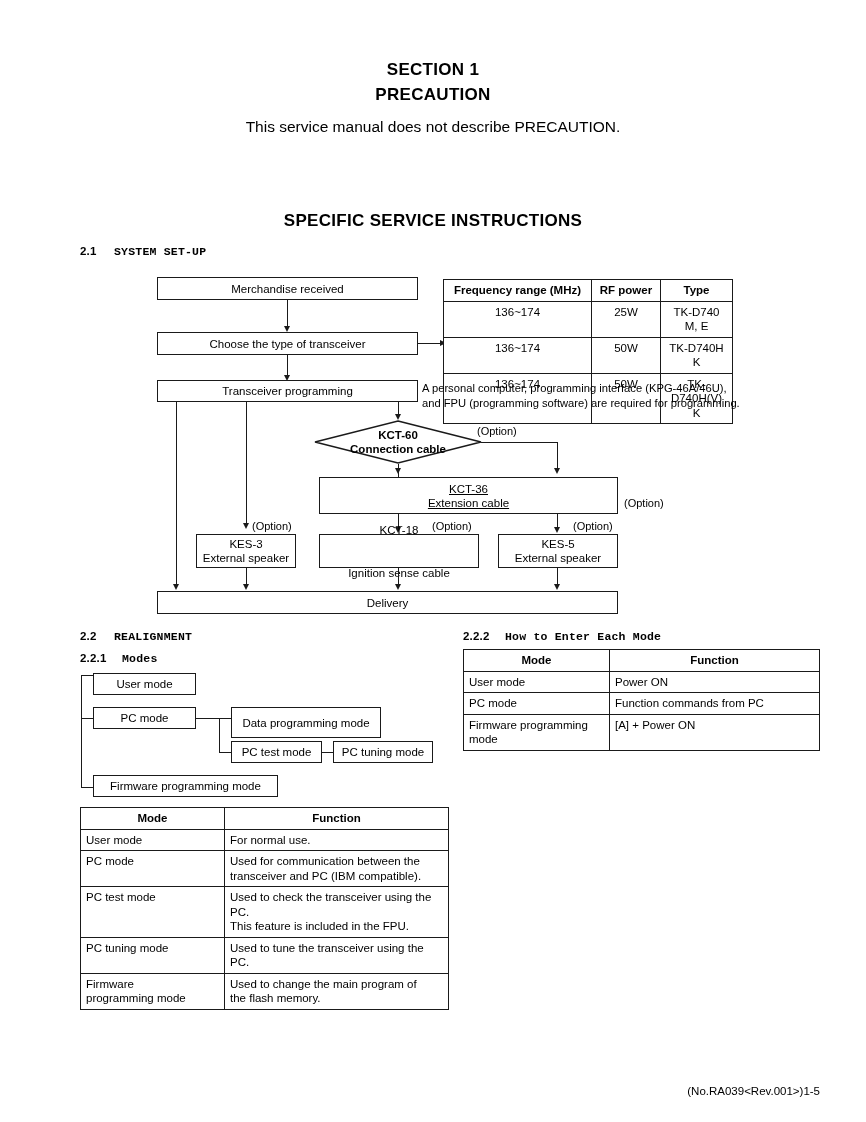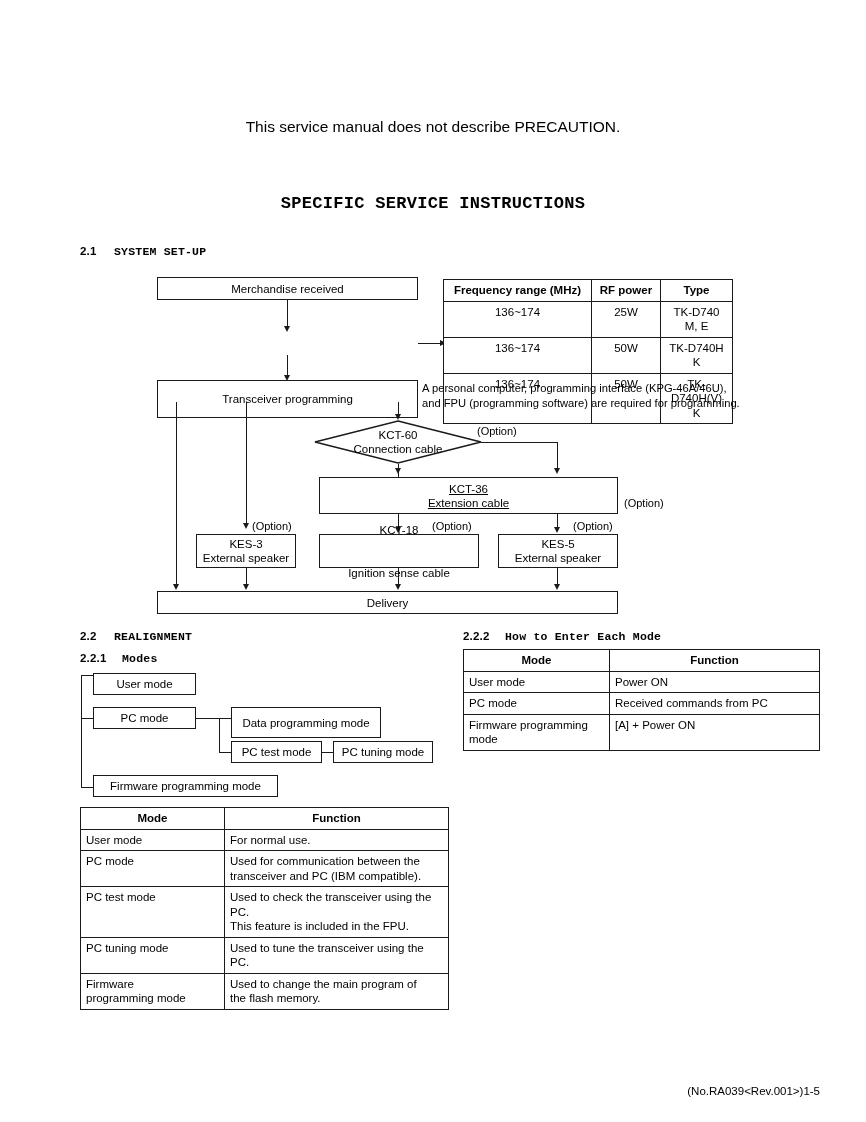--- a/index.html
+++ b/index.html
@@ -91,20 +91,21 @@
     align-items: center;
     justify-content: center;
   }
   .diamond svg { position: absolute; inset: 0; }
   .diamond .dtext {
     position: relative;
     z-index: 2;
     font-size: 11.5px;
     line-height: 14px;
     text-align: center;
+    font-weight: bold;
   }
 
   
   table.grid {
     position: absolute;
     border-collapse: collapse;
     background: #fff;
     font-size: 11.5px;
   }
   table.grid th, table.grid td {
@@ -125,43 +126,48 @@
     position: absolute;
     font-size: 11.5px;
     white-space: nowrap;
   }
 </style>
 </head>
 <body>
 
 <div class="page">
 
+  <div class="sec-title" style="top:60px;">SECTION 1</div>
+  <div class="sec-title" style="top:85px;">PRECAUTION</div>
   <div class="lead-line" style="top:118px;">This service manual does not describe PRECAUTION.</div>
 
-  <div class="sec-title" style="top:194px;font-family:Liberation Mono, monospace;">SPECIFIC SERVICE INSTRUCTIONS</div>
+  <div class="sec-title" style="top:211px;">SPECIFIC SERVICE INSTRUCTIONS</div>
 
   <div class="num-head" style="left:80px; top:245px;">
     <span class="n" style="width:34px;">2.1</span><span class="t">SYSTEM SET-UP</span>
   </div>
 
   <div class="box" style="left:157px; top:277px; width:261px; height:23px;">
     <span>Merchandise received</span>
   </div>
 
   <div class="vline" style="left:287px; top:300px; height:30px;"></div>
   <div class="arrow-down" style="left:283.5px; top:326px;"></div>
 
+  <div class="box" style="left:157px; top:332px; width:261px; height:23px;">
+    <span>Choose the type of transceiver</span>
+  </div>
 
   <div class="hline" style="left:418px; top:343px; width:25px;"></div>
   <div class="arrow-right" style="left:440px; top:339.5px;"></div>
 
   <div class="vline" style="left:287px; top:355px; height:24px;"></div>
   <div class="arrow-down" style="left:283.5px; top:375px;"></div>
 
-  <div class="box" style="left:157px; top:380px; width:261px; height:38px;">
+  <div class="box" style="left:157px; top:380px; width:261px; height:22px;">
     <span>Transceiver programming</span>
   </div>
 
   <div class="vline" style="left:176px; top:402px; height:186px;"></div>
   <div class="arrow-down" style="left:172.5px; top:584px;"></div>
 
   <div class="vline" style="left:246px; top:402px; height:125px;"></div>
   <div class="arrow-down" style="left:242.5px; top:523px;"></div>
 
   <div class="vline" style="left:398px; top:402px; height:16px;"></div>
@@ -342,21 +348,21 @@
         <th>Function</th>
       </tr>
     </thead>
     <tbody>
       <tr>
         <td style="white-space:pre-line;">User mode</td>
         <td style="white-space:pre-line;">Power ON</td>
       </tr>
       <tr>
         <td style="white-space:pre-line;">PC mode</td>
-        <td style="white-space:pre-line;">Received commands from PC</td>
+        <td style="white-space:pre-line;">Function commands from PC</td>
       </tr>
       <tr>
         <td style="white-space:pre-line;">Firmware programming
 mode</td>
         <td style="white-space:pre-line;">[A] + Power ON</td>
       </tr>
     </tbody>
   </table>
 
   <div class="footer" style="right:46px; top:1085px;">(No.RA039&lt;Rev.001&gt;)1-5</div>

